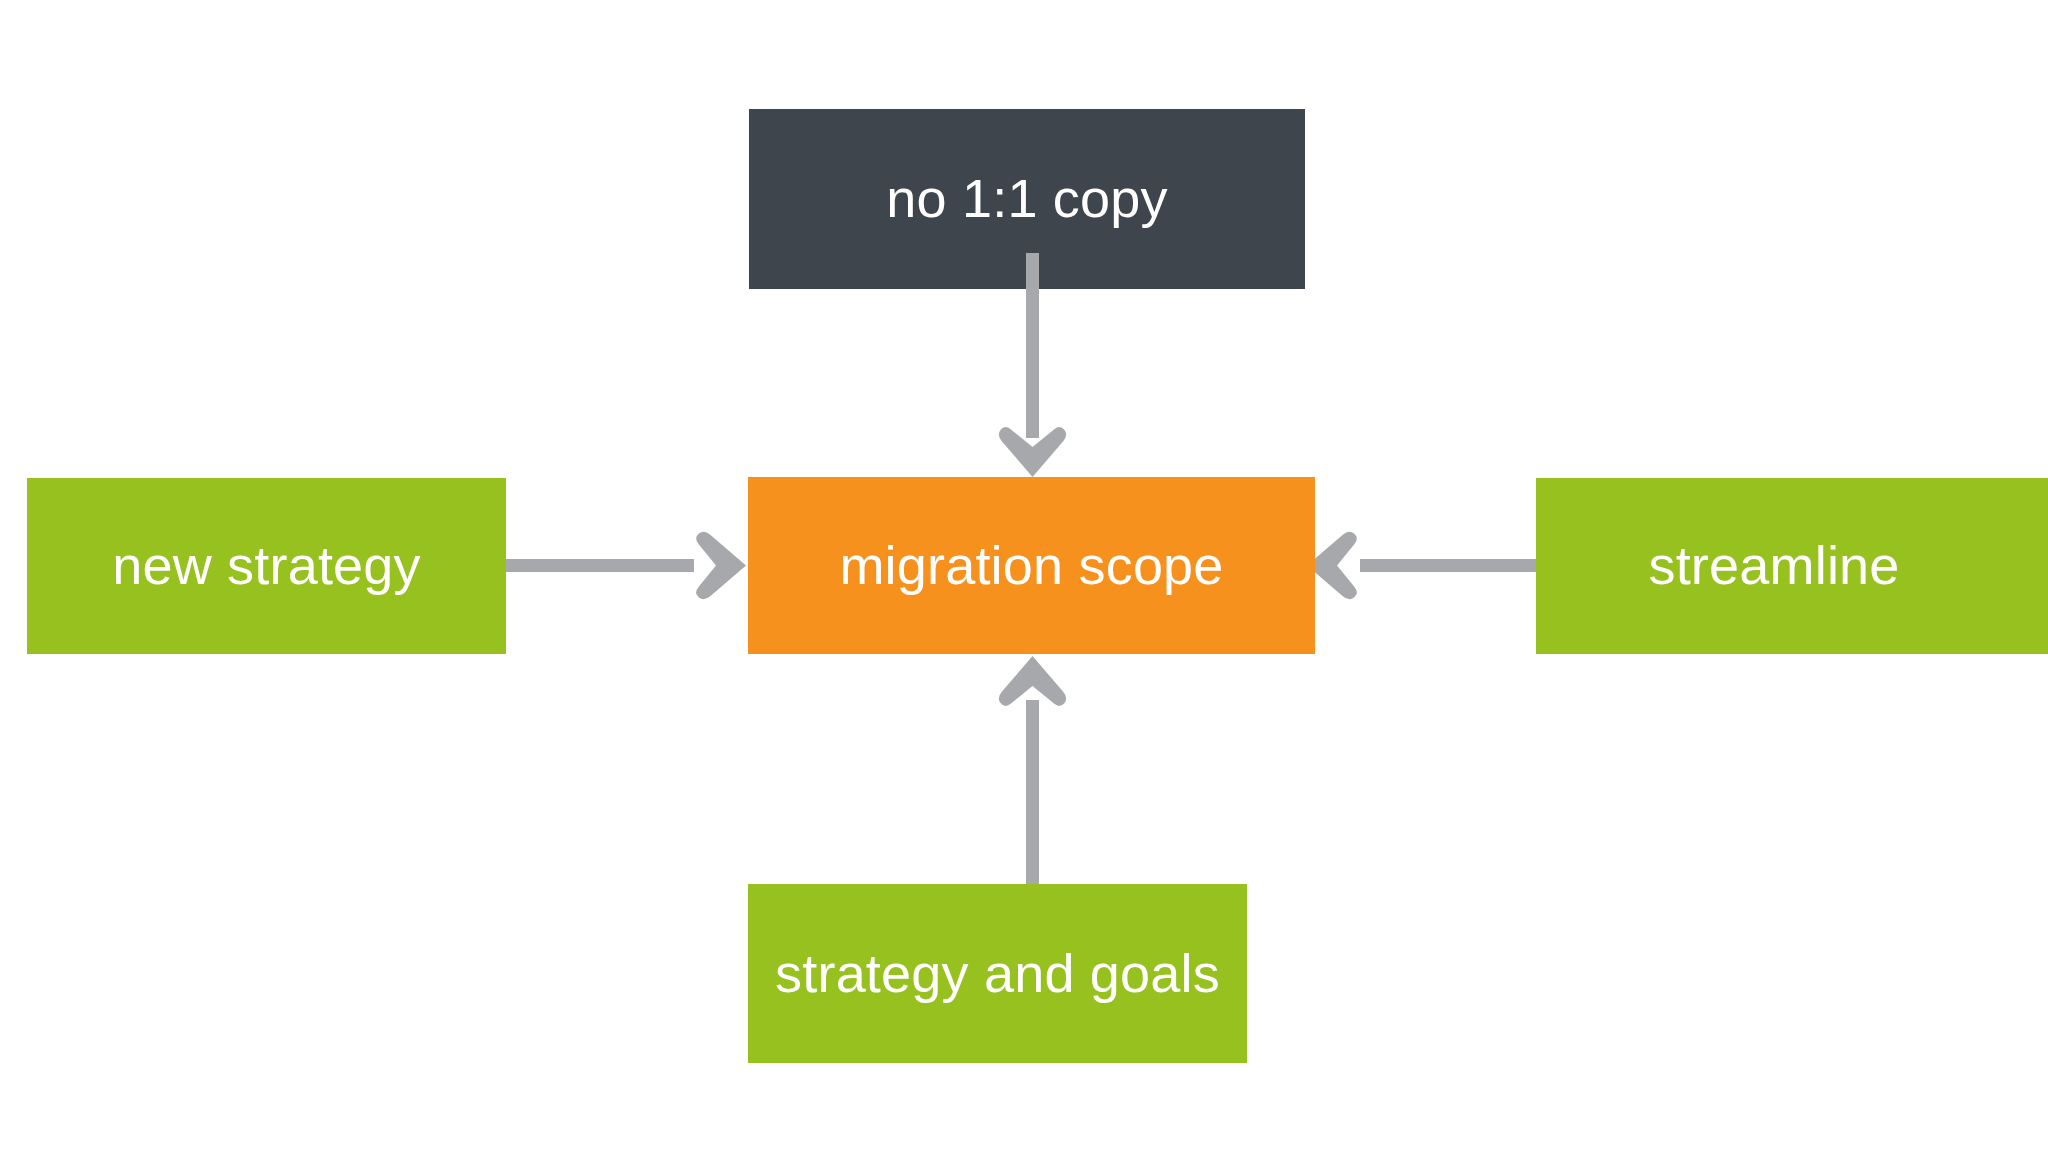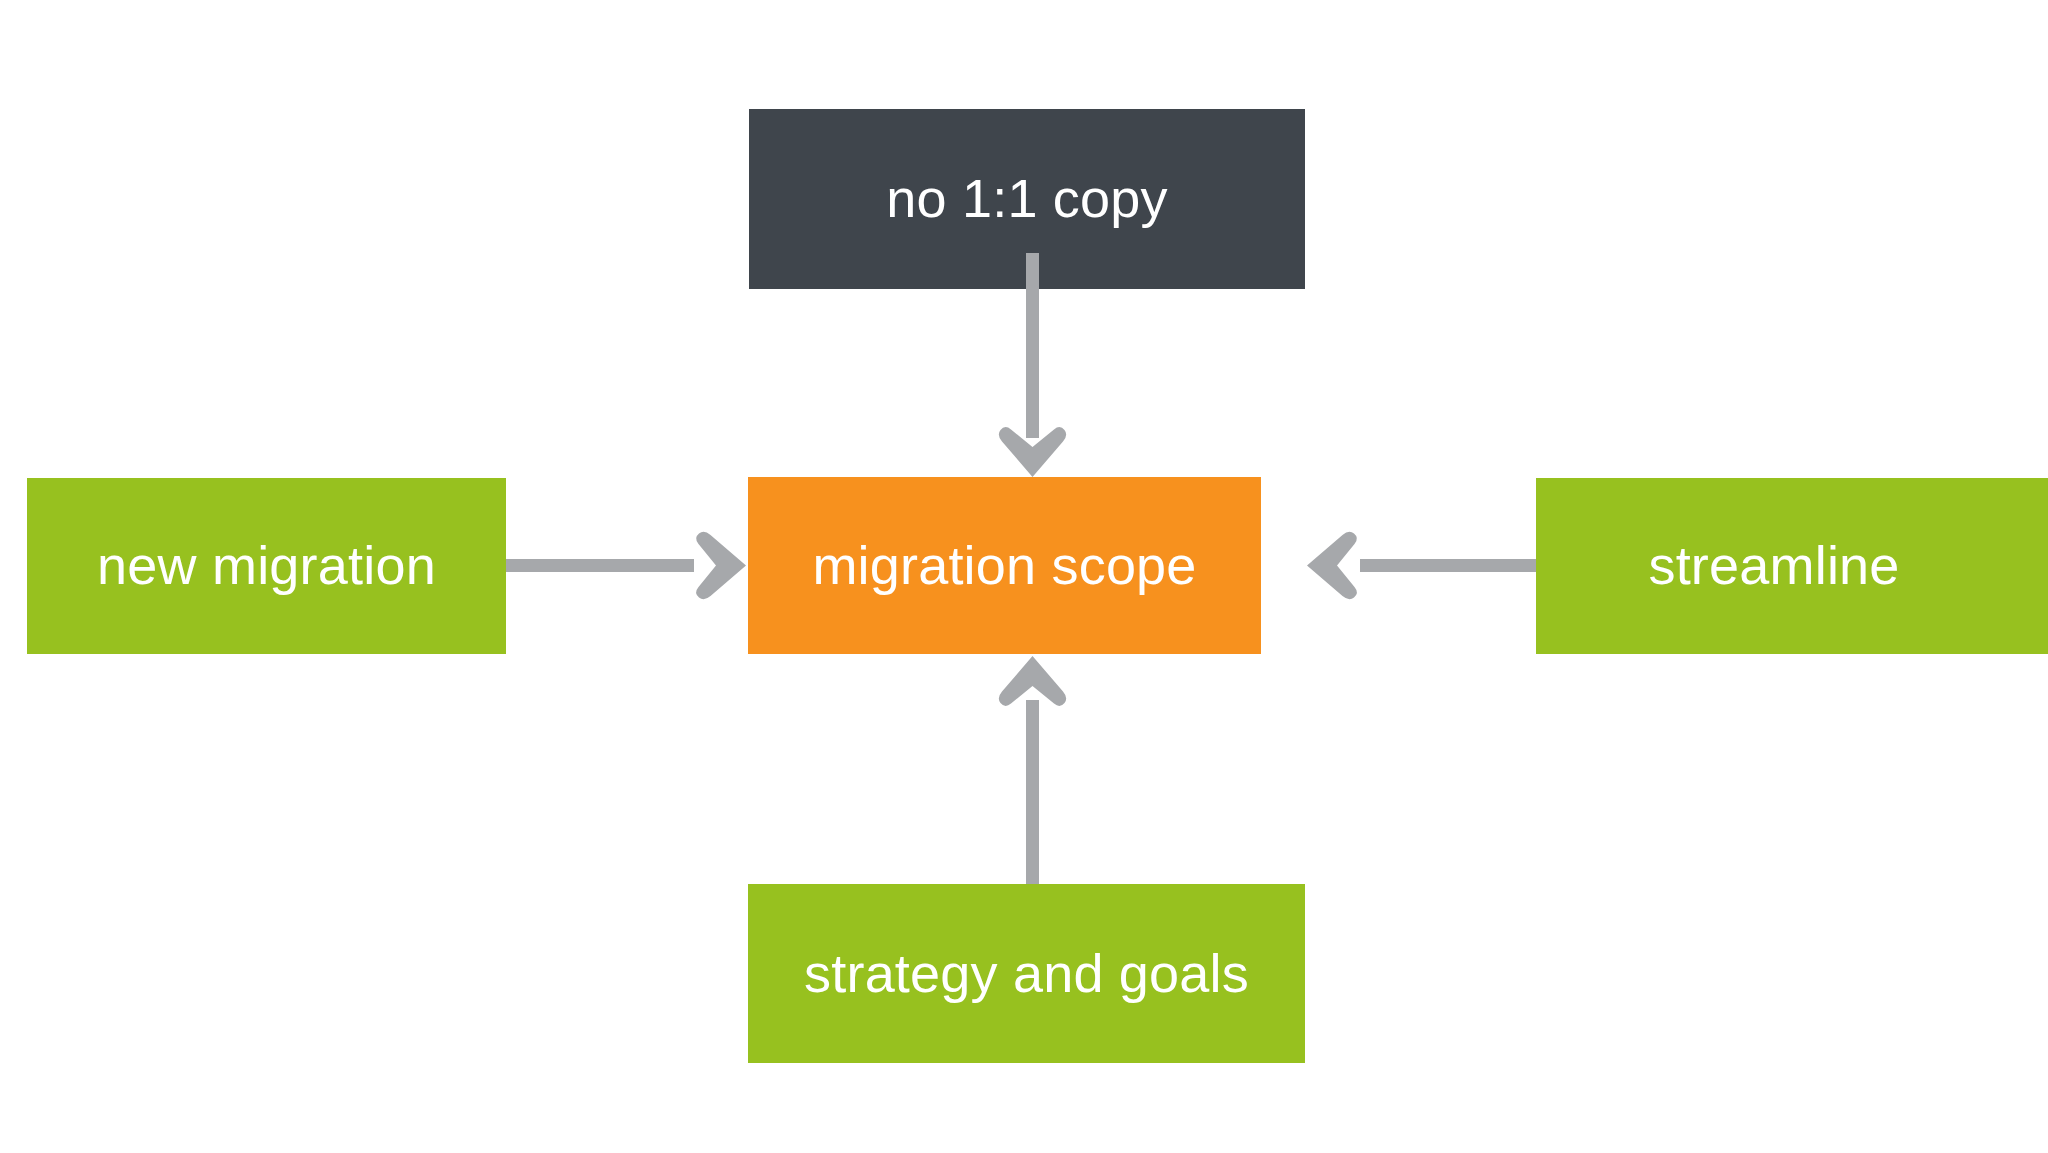--- a/index.html
+++ b/index.html
@@ -47,21 +47,21 @@
     width: 556px;
     height: 180px;
     background: #3f454c;
     font-size: 54px;
   }
 
   
   #node-migration-scope {
     left: 748px;
     top: 477px;
-    width: 513px;
+    width: 567px;
     height: 177px;
     background: #f7911e;
     font-size: 54px;
     z-index: 5;
   }
 
   
   #node-new-features {
     left: 27px;
     top: 478px;
@@ -84,21 +84,21 @@
   }
   #node-streamline .node-label {
     position: relative;
     left: -32px;
   }
 
   
   #node-strategy-goals {
     left: 748px;
     top: 884px;
-    width: 557px;
+    width: 499px;
     height: 179px;
     background: #97c11f;
     font-size: 54px;
     z-index: 5;
   }
 
   
   #connectors {
     position: absolute;
     left: 0;
@@ -171,21 +171,21 @@
 
   <div class="node" id="node-no-copy" style="background: rgb(63, 69, 76); color: rgb(255, 255, 255); margin-top: 36px;">
     <span class="node-label">no 1:1 copy</span>
   </div>
 
   <div class="node" id="node-migration-scope" style="background: rgb(247, 145, 30); color: rgb(255, 255, 255);">
     <span class="node-label">migration scope</span>
   </div>
 
   <div class="node" id="node-new-features" style="background: rgb(151, 193, 31); color: rgb(255, 255, 255);">
-    <span class="node-label">new migration</span>
+    <span class="node-label">new strategy</span>
   </div>
 
   <div class="node" id="node-streamline" style="background: rgb(151, 193, 31); color: rgb(255, 255, 255);">
     <span class="node-label">streamline</span>
   </div>
 
   <div class="node" id="node-strategy-goals" style="background: rgb(151, 193, 31); color: rgb(255, 255, 255);">
     <span class="node-label">strategy and goals</span>
   </div>
 

